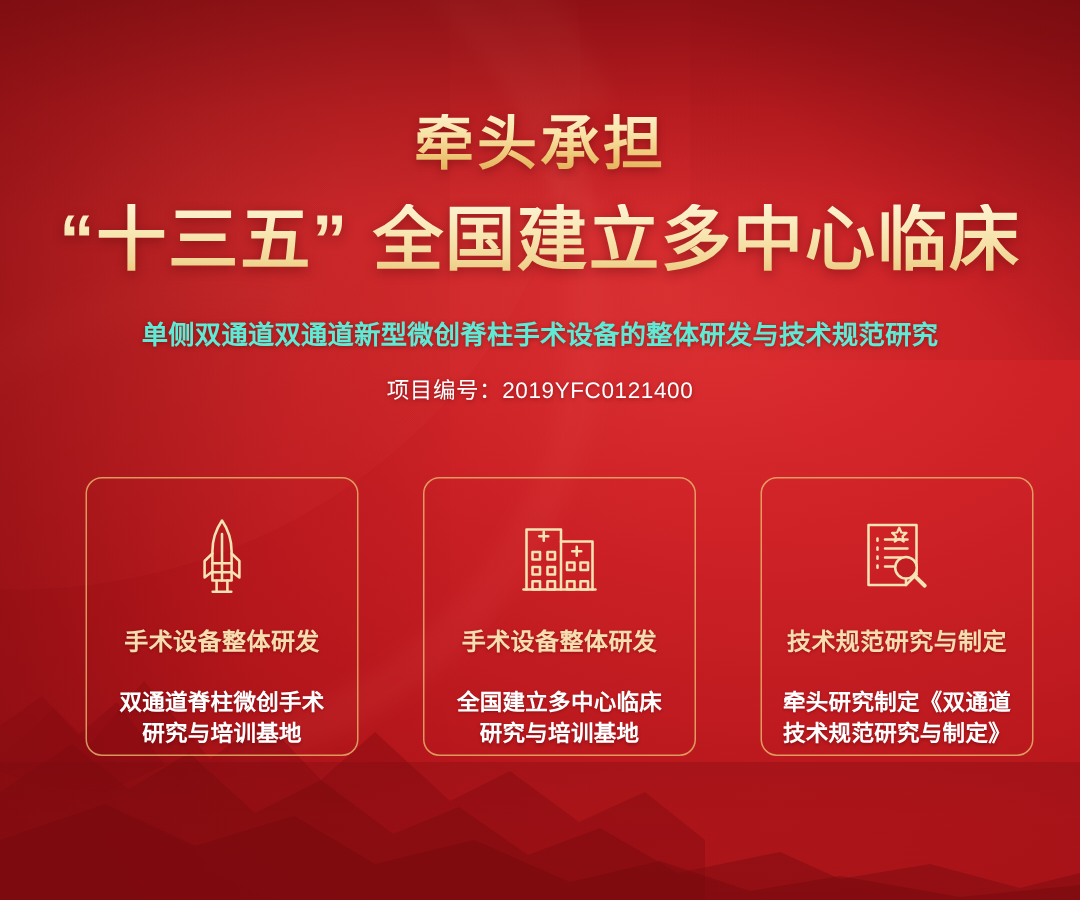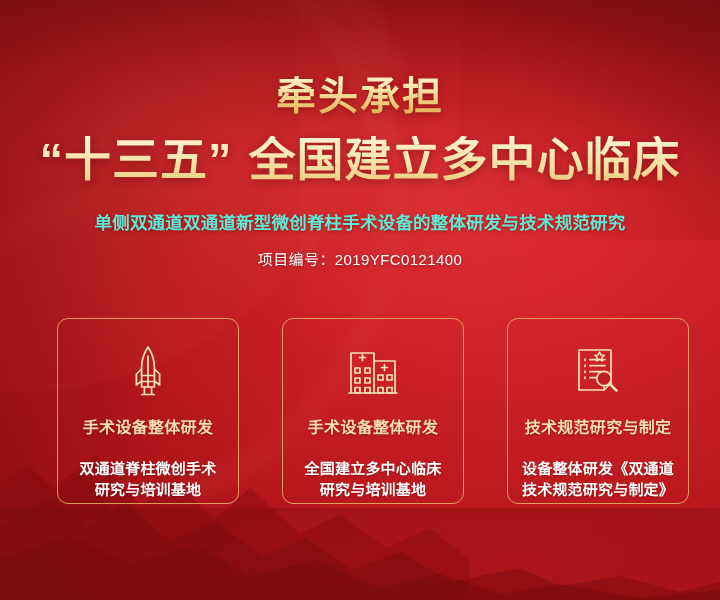--- a/index.html
+++ b/index.html
@@ -294,17 +294,17 @@
           <path d="M5 3 L37 3 L37 36 L30 43 L5 43 Z"></path>
           <path d="M37 36 L30 36 L30 43"></path>
           <path d="M11 12 L11 13.5 M11 18 L11 19.5 M11 24 L11 25.5 M11 30 L11 31.5"></path>
           <path d="M16 12.7 L31 12.7 M16 18.7 L31 18.7 M16 24.7 L27 24.7 M16 30.7 L24 30.7"></path>
           <path d="M25.5 4.8 L26.9 8.0 L30.3 8.3 L27.7 10.6 L28.5 14.0 L25.5 12.2 L22.5 14.0 L23.3 10.6 L20.7 8.3 L24.1 8.0 Z" stroke-width="1.5"></path>
           <circle cx="30" cy="31.5" r="7.2" fill="#c01e23"></circle>
           <path d="M35.4 36.6 L42.5 43.5" stroke-width="2.6"></path>
         </svg>
       </div>
       <div class="card-title">技术规范研究与制定</div>
-      <div class="card-desc"><span>设备整体研发《双通道</span><br><span>技术规范研究与制定》</span></div>
+      <div class="card-desc"><span>牵头研究制定《双通道</span><br><span>技术规范研究与制定》</span></div>
     </div>
 
   </div>
 </div>
 
 </body></html>

